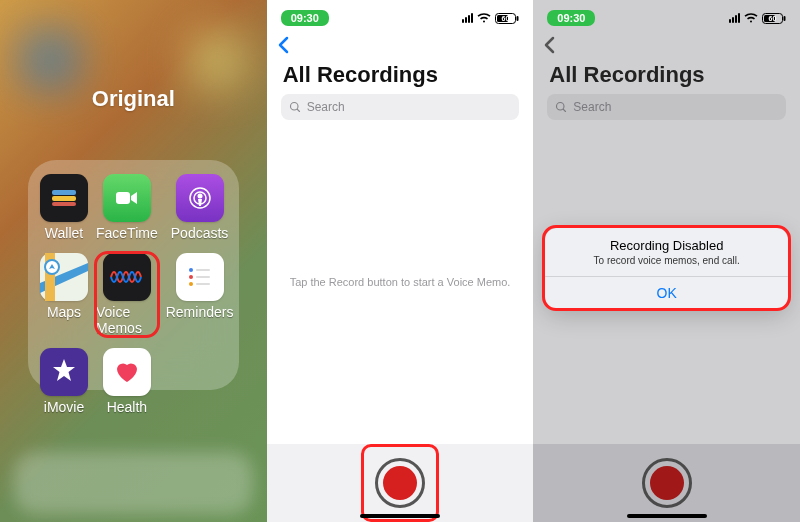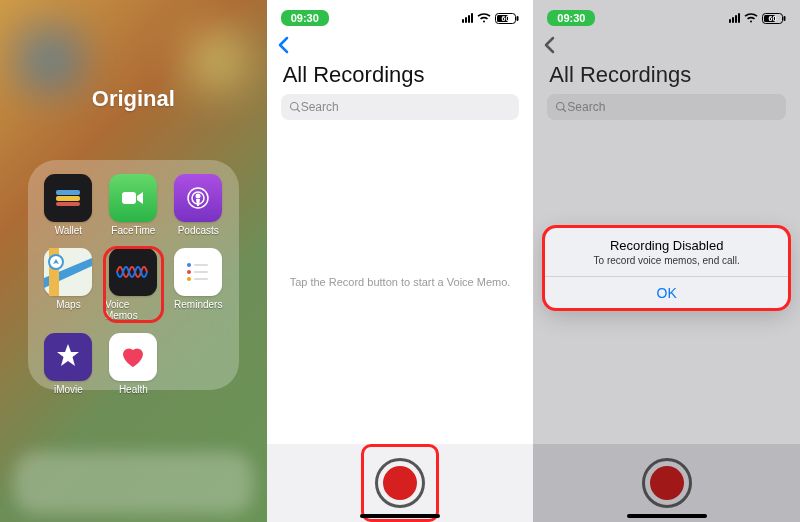--- a/index.html
+++ b/index.html
@@ -7,32 +7,32 @@
 .panel{flex:1;position:relative;overflow:hidden}
 
 .p1{background:linear-gradient(135deg,#d39a3e 0%,#b36a2d 30%,#6b8f52 65%,#679552 100%);filter:saturate(.9)}
 .p1 .blur-layer{position:absolute;inset:0;filter:blur(20px);opacity:.6}
 .blur-tile{position:absolute;width:60px;height:60px;border-radius:14px}
 .header-label{position:absolute;top:86px;width:100%;text-align:center;color:#fff;font-size:22px;font-weight:700;text-shadow:0 1px 2px rgba(0,0,0,.2)}
 .folder{position:absolute;left:28px;right:28px;top:160px;height:230px;background:rgba(255,255,255,.25);border-radius:28px;backdrop-filter:blur(20px)}
 .folder-grid{display:grid;grid-template-columns:repeat(3,1fr);gap:12px 8px;padding:14px 12px}
 .app{display:flex;flex-direction:column;align-items:center;gap:3px}
 .app-icon{width:48px;height:48px;border-radius:11px;display:flex;align-items:center;justify-content:center;box-shadow:0 1px 2px rgba(0,0,0,.15)}
-.app-label{font-size:10px;color:#fff;text-shadow:0 1px 1px rgba(0,0,0,.4)}
+.app-label{font-size:14px;color:#fff;text-shadow:0 1px 1px rgba(0,0,0,.4)}
 .hl{outline:3px solid #f22;border-radius:12px;outline-offset:-1px}
 .dock{position:absolute;bottom:8px;left:14px;right:14px;height:62px;background:rgba(255,255,255,.25);border-radius:22px;filter:blur(8px)}
 
 .p2,.p3{background:#fff;display:flex;flex-direction:column}
 .status{height:24px;display:flex;justify-content:space-between;align-items:center;padding:6px 14px 0;font-size:11px;font-weight:600}
 .time-pill{background:#2fbf4a;color:#fff;border-radius:7px;padding:2px 10px}
 .status-right{display:flex;align-items:center;gap:4px}
 .nav{height:32px;display:flex;align-items:center;padding:0 10px}
 .back{color:#0a7aff;font-size:20px;line-height:1}
-.title{font-size:22px;font-weight:400;padding:0 16px 6px;color:#111}
-.search{margin:0 14px;height:26px;background:#eeeef0;border-radius:8px;display:flex;align-items:center;padding:0 8px;color:#8a8a8e;font-size:12px}
+.title{font-size:22px;font-weight:700;padding:0 16px 6px;color:#111}
+.search{margin:0 14px;height:26px;background:#eeeef0;border-radius:8px;display:flex;align-items:center;gap:6px;padding:0 8px;color:#8a8a8e;font-size:12px}
 .search svg{width:12px;height:12px}
 .body-empty{flex:1;display:flex;align-items:center;justify-content:center;color:#9a9a9e;font-size:11px;padding:0 20px;text-align:left}
 .rec-bar{height:78px;background:#f1f0f3;display:flex;align-items:center;justify-content:center;position:relative}
 .rec-outer{width:44px;height:44px;border:3px solid #555;border-radius:50%;display:flex;align-items:center;justify-content:center}
 .rec-inner{width:34px;height:34px;background:#d61f1f;border-radius:50%}
 .rec-hl{position:absolute;width:72px;height:72px;border:3px solid #f22;border-radius:10px}
 .home-ind{position:absolute;bottom:4px;left:50%;transform:translateX(-50%);width:80px;height:4px;background:#000;border-radius:3px}
 
 .p3{background:#cfcfd1}
 .p3 .title{color:#222}

